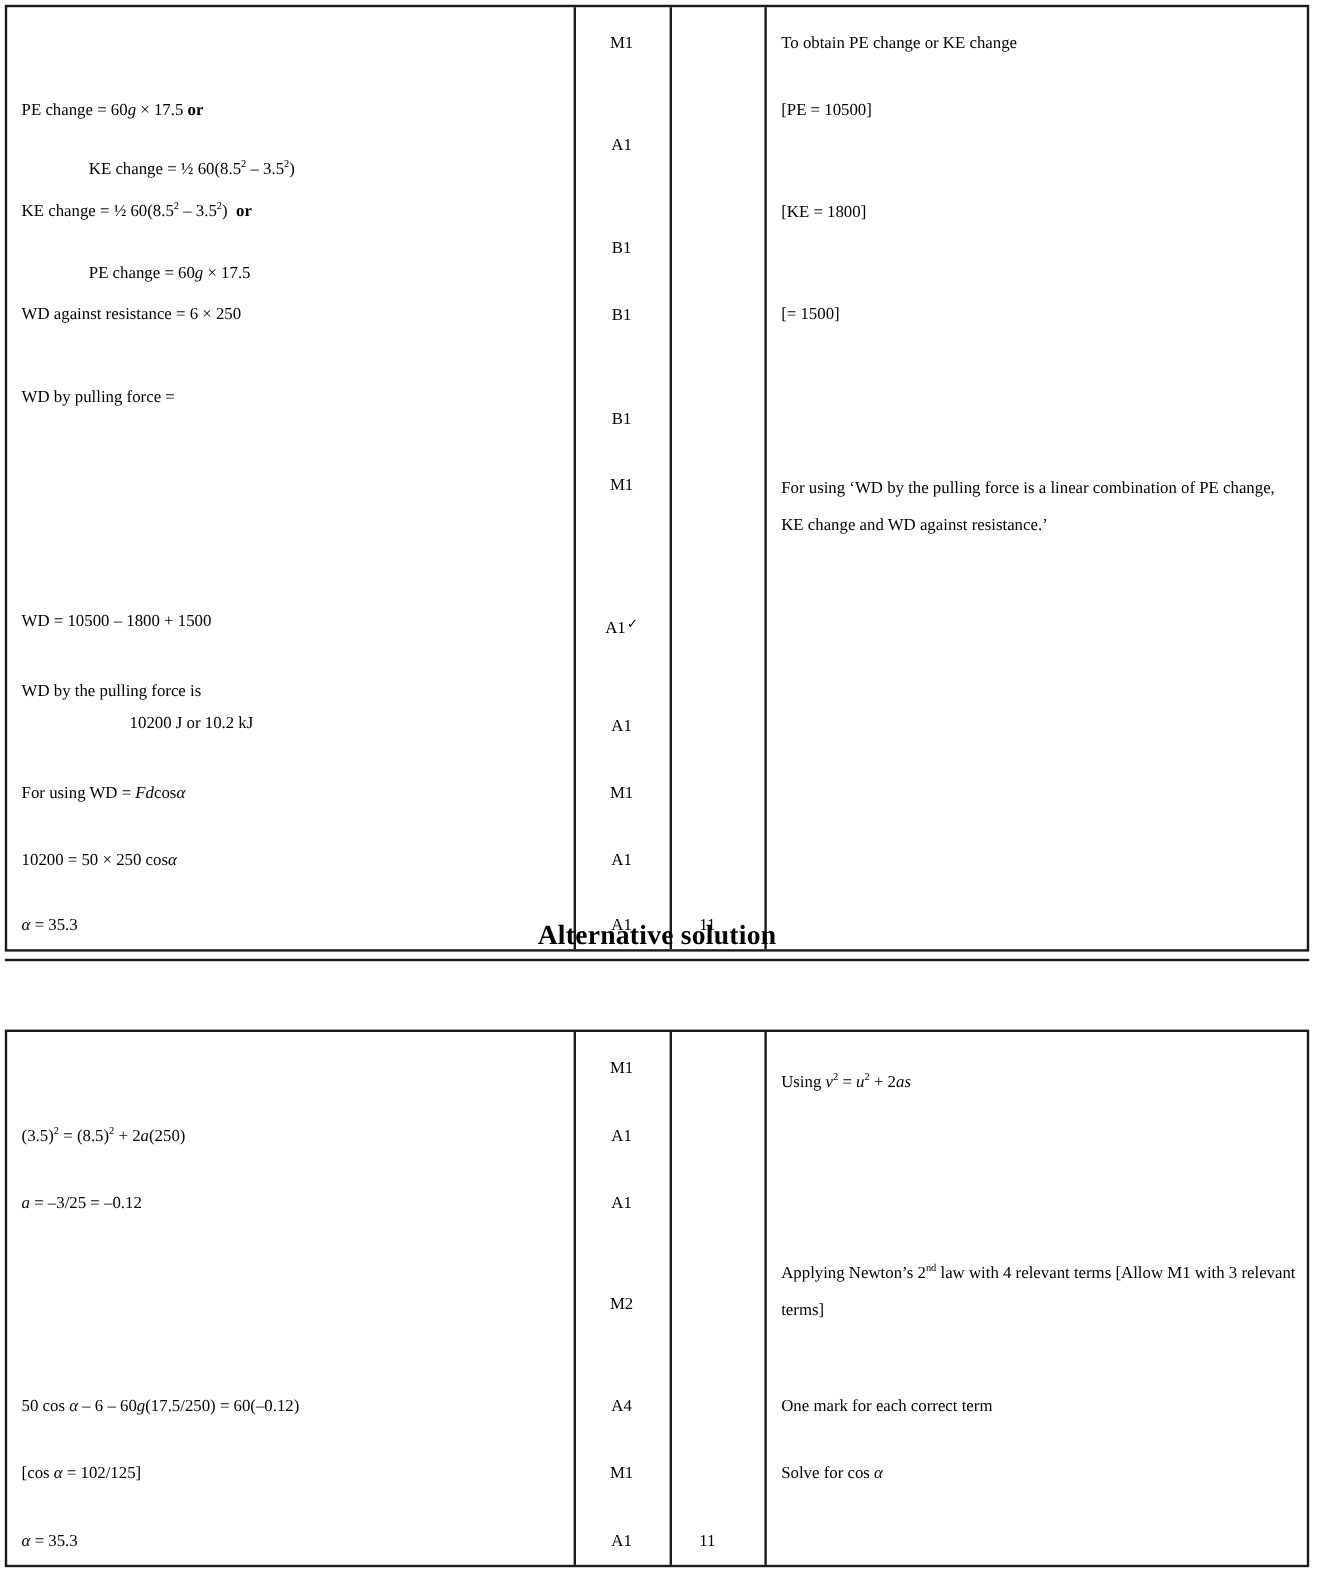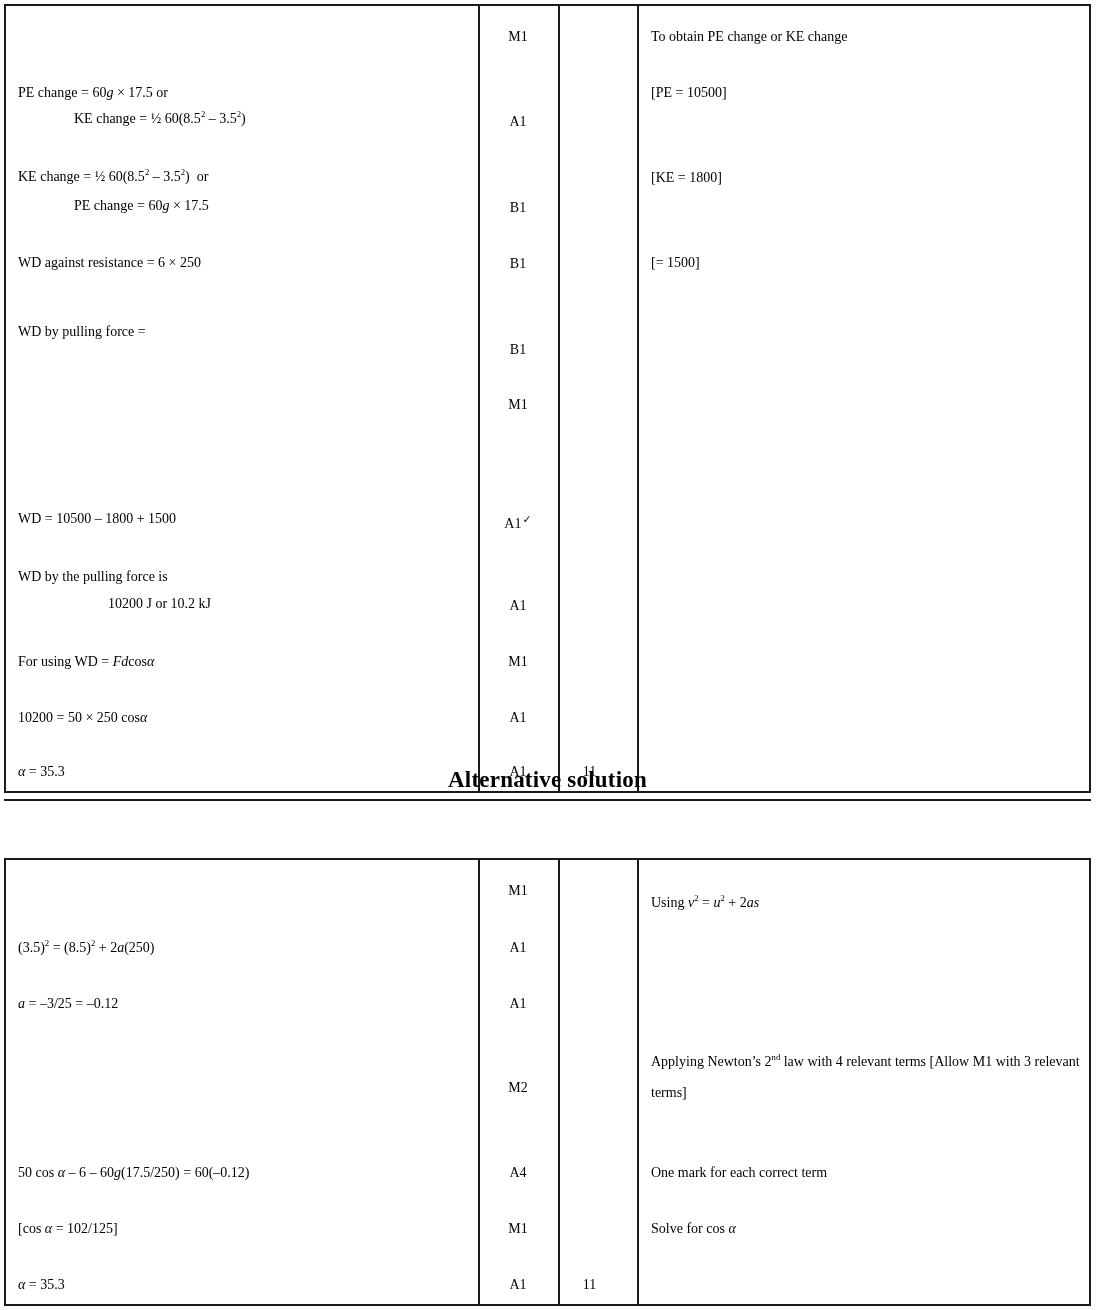--- a/index.html
+++ b/index.html
@@ -51,25 +51,25 @@
     font-size: 14px;
     line-height: 25px;
     white-space: pre-wrap;
   }
   
   .col-work   { left: 12px;  width: 455px; }
   .col-mark   { left: 472px; width: 80px;  text-align: center; }
   .col-total  { left: 552px; width: 63px;  text-align: center; }
   .col-note   { left: 645px; width: 430px; }
 
-  .indent-1 { padding-left: 56px; }
+  .indent-1 { padding-left: 56px; margin-top: 23px; }
   .indent-2 { padding-left: 90px; }
   .indent-3 { padding-left: 130px; }
 
-  b { font-weight: normal; }
+  b { font-weight: bold; }
   i, .ital { font-style: italic; }
 
   sup {
     font-size: 0.62em;
     vertical-align: super;
     line-height: 0;
   }
 
   .tick {
     display: inline-block;
@@ -147,20 +147,21 @@
     <div class="cell col-mark" style="top:643px;">M1</div>
     <div class="cell col-mark" style="top:699px;">A1</div>
     <div class="cell col-mark" style="top:753px;">A1</div>
 
     <div class="cell col-total" style="top:753px;">11</div>
 
     <div class="cell col-note" style="top:18px;">To obtain PE change or KE change</div>
     <div class="cell col-note" style="top:74px;">[PE = 10500]</div>
     <div class="cell col-note" style="top:159px;">[KE = 1800]</div>
     <div class="cell col-note" style="top:244px;">[= 1500]</div>
+    <div class="cell col-note" style="top:386px; line-height:31px;">For using ‘WD by the pulling force is a linear combination of PE change, KE change and WD against resistance.’</div>
   </div>
 
   <div id="alt-divider"></div>
   <div id="alt-band">
     <span class="alt-title">Alternative solution</span>
   </div>
 
   <div class="ms-table" id="table-two">
     <div class="vrule c1"></div>
     <div class="vrule c2"></div>

